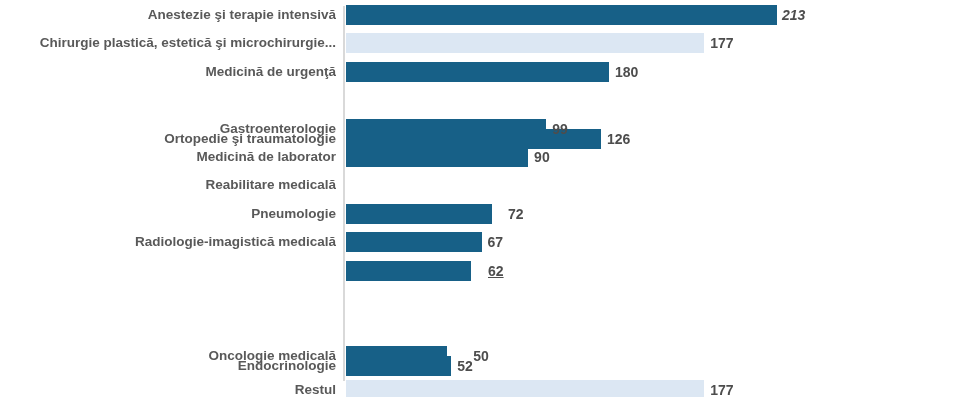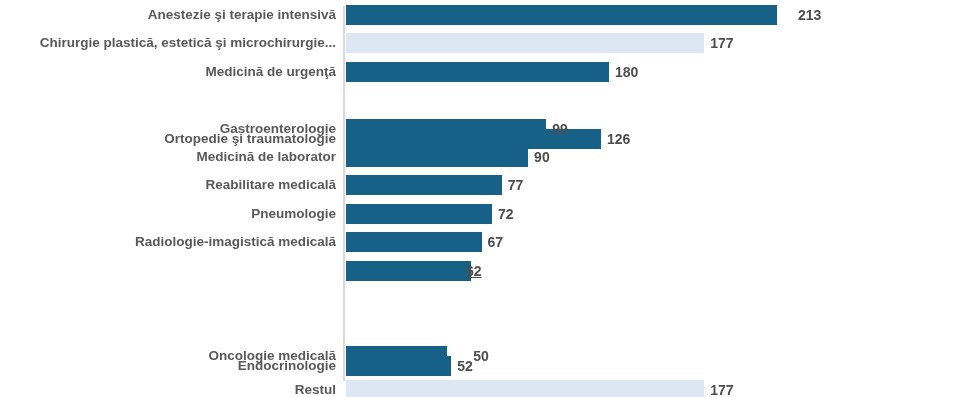--- a/index.html
+++ b/index.html
@@ -111,21 +111,21 @@
 <body>
 
 <div class="chart">
   <div class="plot">
     <div class="axis-line"></div>
     <div class="rows" id="rows">
         <div class="row" style="top: 1px;">
           <div class="cat-label">Anestezie şi terapie intensivă</div>
           <div class="bar-zone">
             <div class="bar" style="width: 431px;"></div>
-            <div class="bar-value" style="left: 446px;">213</div>
+            <div class="bar-value" style="left: 430px; font-style: italic;">213</div>
           </div>
         </div>
         <div class="row" style="top: 29.4px;">
           <div class="cat-label">Chirurgie plastică, estetică şi microchirurgie...</div>
           <div class="bar-zone">
             <div class="bar alt" style="width: 358.155px;"></div>
             <div class="bar-value" style="left: 358.155px;">177</div>
           </div>
         </div>
         <div class="row" style="top: 57.8px;">
@@ -151,43 +151,39 @@
         </div>
         <div class="row" style="top: 143px;">
           <div class="cat-label">Medicină de laborator</div>
           <div class="bar-zone">
             <div class="bar" style="width: 182.113px;"></div>
             <div class="bar-value" style="left: 182.113px;">90</div>
           </div>
         </div>
         <div class="row" style="top: 171.4px;">
           <div class="cat-label">Reabilitare medicală</div>
-          <div class="bar-zone">
-            <div class="bar" style="width: 155.808px;"></div>
-            <div class="bar-value" style="left: 155.808px;">77</div>
-          </div>
         </div>
         <div class="row" style="top: 199.8px;">
           <div class="cat-label">Pneumologie</div>
           <div class="bar-zone">
             <div class="bar" style="width: 145.69px;"></div>
-            <div class="bar-value" style="left: 146px;">72</div>
+            <div class="bar-value" style="left: 156px;">72</div>
           </div>
         </div>
         <div class="row" style="top: 228.2px;">
           <div class="cat-label">Radiologie-imagistică medicală</div>
           <div class="bar-zone">
             <div class="bar" style="width: 135.573px;"></div>
             <div class="bar-value" style="left: 135.573px;">67</div>
           </div>
         </div>
         <div class="row" style="top: 256.6px;">
           <div class="bar-zone">
             <div class="bar" style="width: 125.455px;"></div>
-            <div class="bar-value" style="left: 114px; text-decoration: underline;">62</div>
+            <div class="bar-value" style="left: 136px; text-decoration: underline;">62</div>
           </div>
         </div>
         <div class="row" style="top: 313.4px; margin-top: 39px;">
           <div class="cat-label">Endocrinologie</div>
           <div class="bar-zone">
             <div class="bar" style="width: 105.221px;"></div>
             <div class="bar-value" style="left: 105.221px;">52</div>
           </div>
         </div>
         <div class="row" style="top: 341.8px;">

